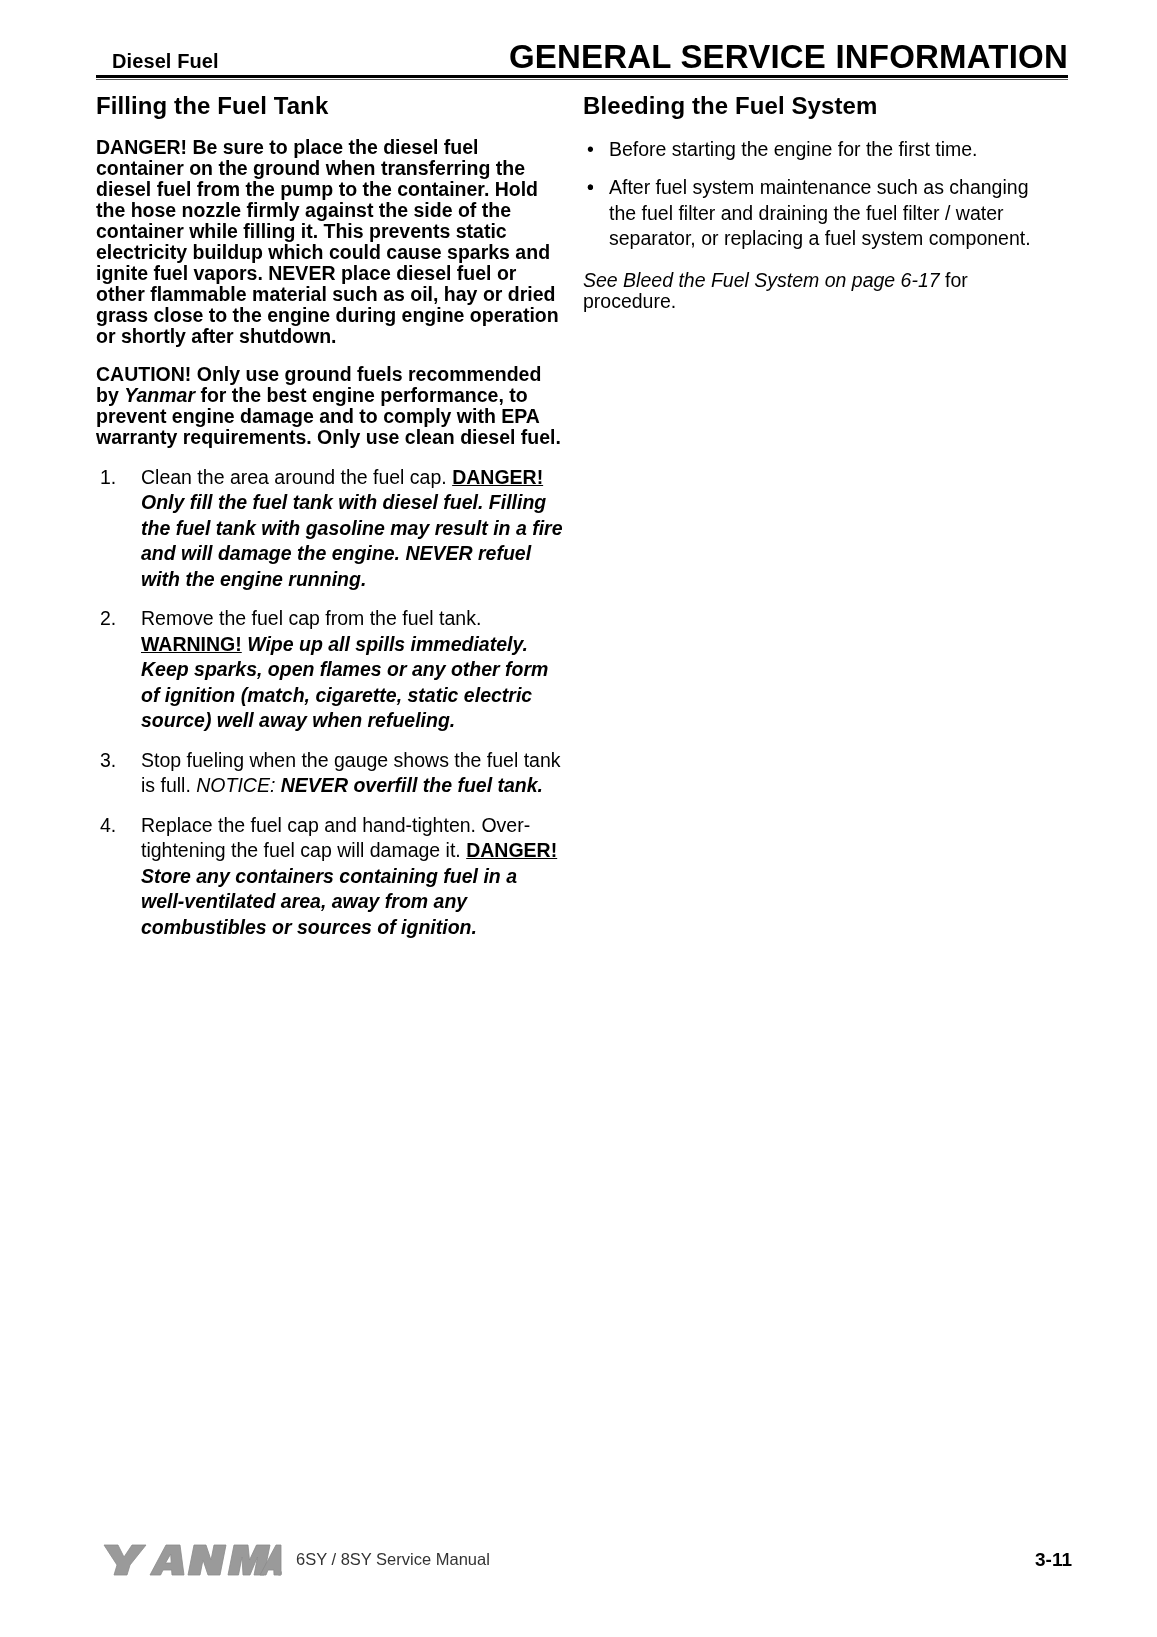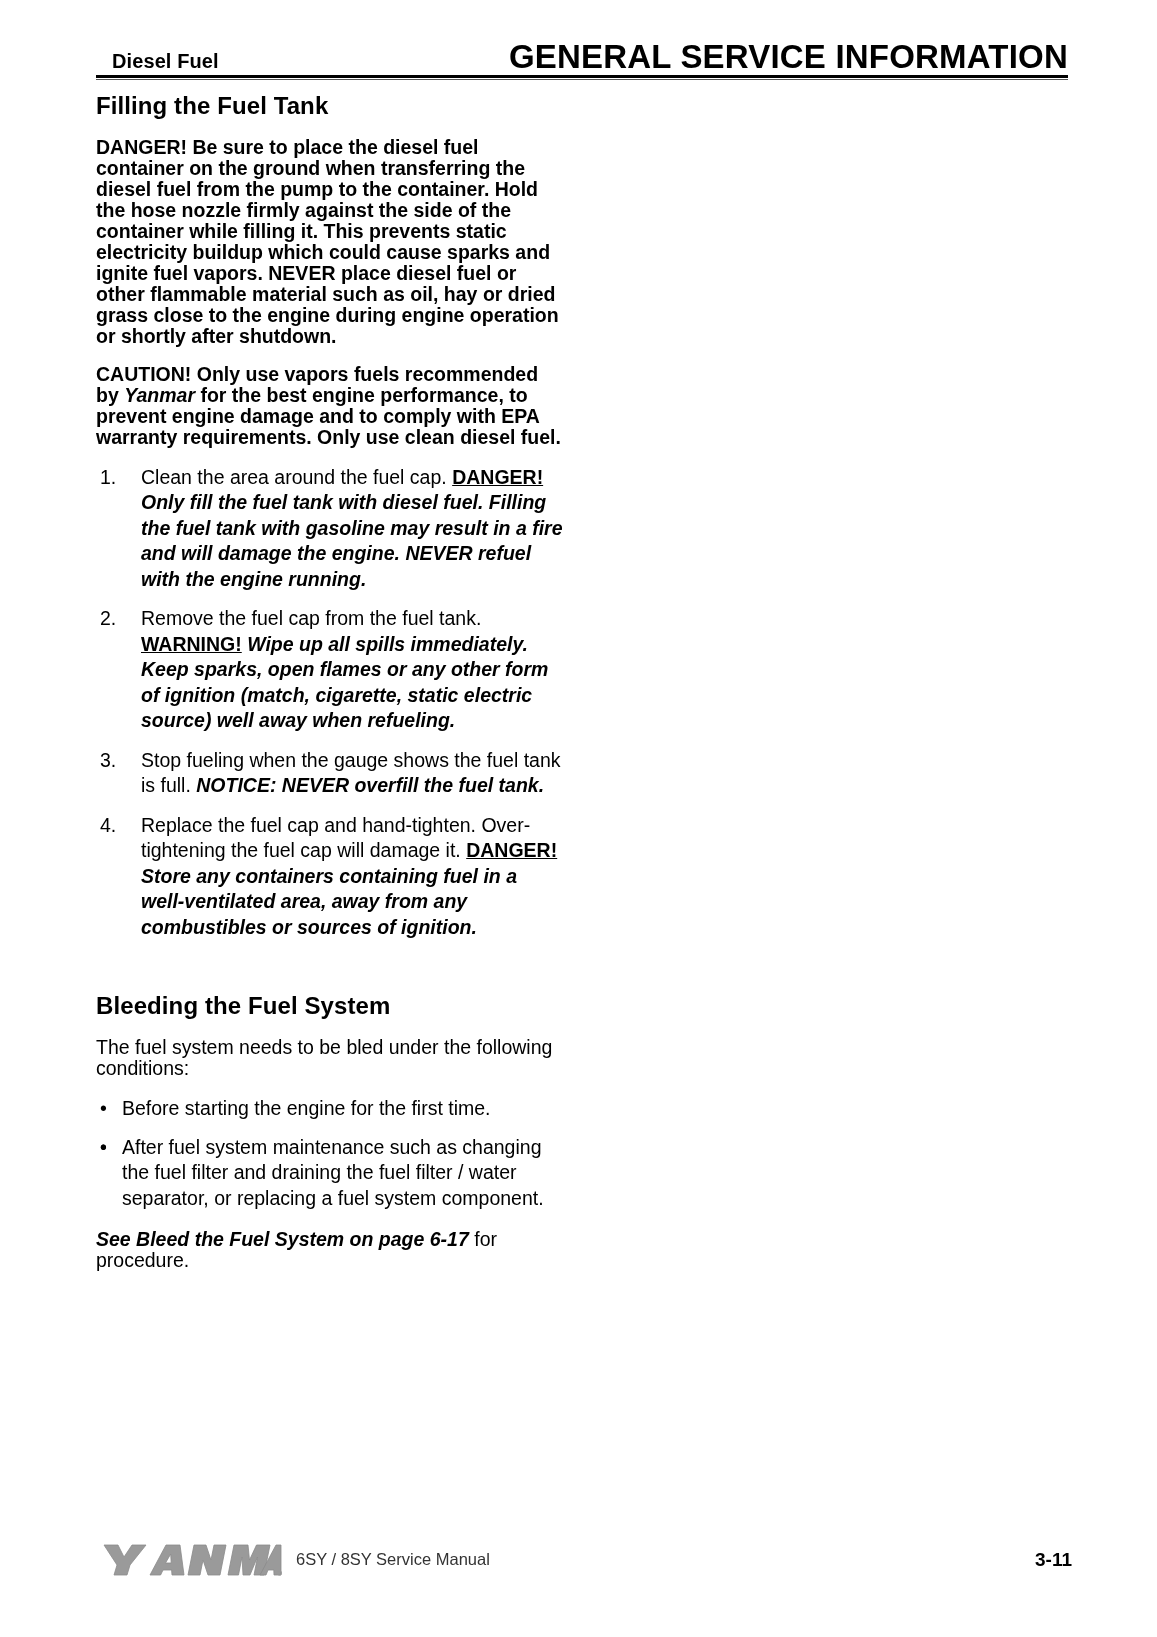--- a/index.html
+++ b/index.html
@@ -61,22 +61,21 @@
     background: #555555;
   }
 
   
   .columns {
     position: absolute;
     left: 96px;
     top: 92px;
     width: 972px;
     display: flex;
-    gap: 38px;
-    flex-direction: column;
+    gap: 20px;
   }
   .col {
     width: 467px;
   }
 
   h2.section-title {
     font-size: 24px;
     font-weight: bold;
     margin: 0 0 16px 0;
     letter-spacing: 0.1px;
@@ -87,21 +86,21 @@
     font-size: 19.5px;
     line-height: 21px;
     margin: 12px 0 17px 0;
   }
   p.body.bold {
     font-weight: bold;
   }
 
   .bi { font-weight: bold; font-style: italic; }
   .b  { font-weight: bold; font-style: normal; text-decoration: underline; }
-  .i  { font-style: italic; font-weight: bold; }
+  .i  { font-style: italic; font-weight: normal; }
 
   
   ol.numlist {
     list-style: none;
     margin: 0;
     padding: 0;
   }
   ol.numlist > li {
     position: relative;
     padding-left: 45px;
@@ -183,21 +182,21 @@
   <div class="header-rule-thin"></div>
 
   <div class="columns">
 
     <div class="col">
 
       <h2 class="section-title">Filling the Fuel Tank</h2>
 
       <p class="body bold">DANGER! Be sure to place the diesel fuel container on the ground when transferring the diesel fuel from the pump to the container. Hold the hose nozzle firmly against the side of the container while filling it. This prevents static electricity buildup which could cause sparks and ignite fuel vapors. NEVER place diesel fuel or other flammable material such as oil, hay or dried grass close to the engine during engine operation or shortly after shutdown.</p>
 
-      <p class="body bold"><span>CAUTION! Only use vapors fuels recommended by </span><span class="bi">Yanmar</span><span> for the best engine performance, to prevent engine damage and to comply with EPA warranty requirements. Only use clean diesel fuel.</span></p>
+      <p class="body bold"><span>CAUTION! Only use ground fuels recommended by </span><span class="bi">Yanmar</span><span> for the best engine performance, to prevent engine damage and to comply with EPA warranty requirements. Only use clean diesel fuel.</span></p>
 
       <ol class="numlist">
 
         <li>
           <span class="num">1.</span><span>Clean the area around the fuel cap. </span><span class="b">DANGER!</span><span class="bi"> Only fill the fuel tank with diesel fuel. Filling the fuel tank with gasoline may result in a fire and will damage the engine. NEVER refuel with the engine running.</span>
         </li>
 
         <li>
           <span class="num">2.</span><span>Remove the fuel cap from the fuel tank. </span><span class="b">WARNING!</span><span class="bi"> Wipe up all spills immediately. Keep sparks, open flames or any other form of ignition (match, cigarette, static electric source) well away when refueling.</span>
         </li>
@@ -210,21 +209,20 @@
           <span class="num">4.</span><span>Replace the fuel cap and hand-tighten. Over-tightening the fuel cap will damage it. </span><span class="b">DANGER!</span><span class="bi"> Store any containers containing fuel in a well-ventilated area, away from any combustibles or sources of ignition.</span>
         </li>
 
       </ol>
     </div>
 
     <div class="col">
 
       <h2 class="section-title">Bleeding the Fuel System</h2>
 
-      <p class="body">The fuel system needs to be bled under the following conditions:</p>
 
       <ul class="bullist">
         <li>
           <span class="dot">•</span><span>Before starting the engine for the first time.</span>
         </li>
         <li>
           <span class="dot">•</span>
         </li>
         <li>
           <span class="dot">•</span><span>After fuel system maintenance such as changing the fuel filter and draining the fuel filter / water separator, or replacing a fuel system component.</span>

